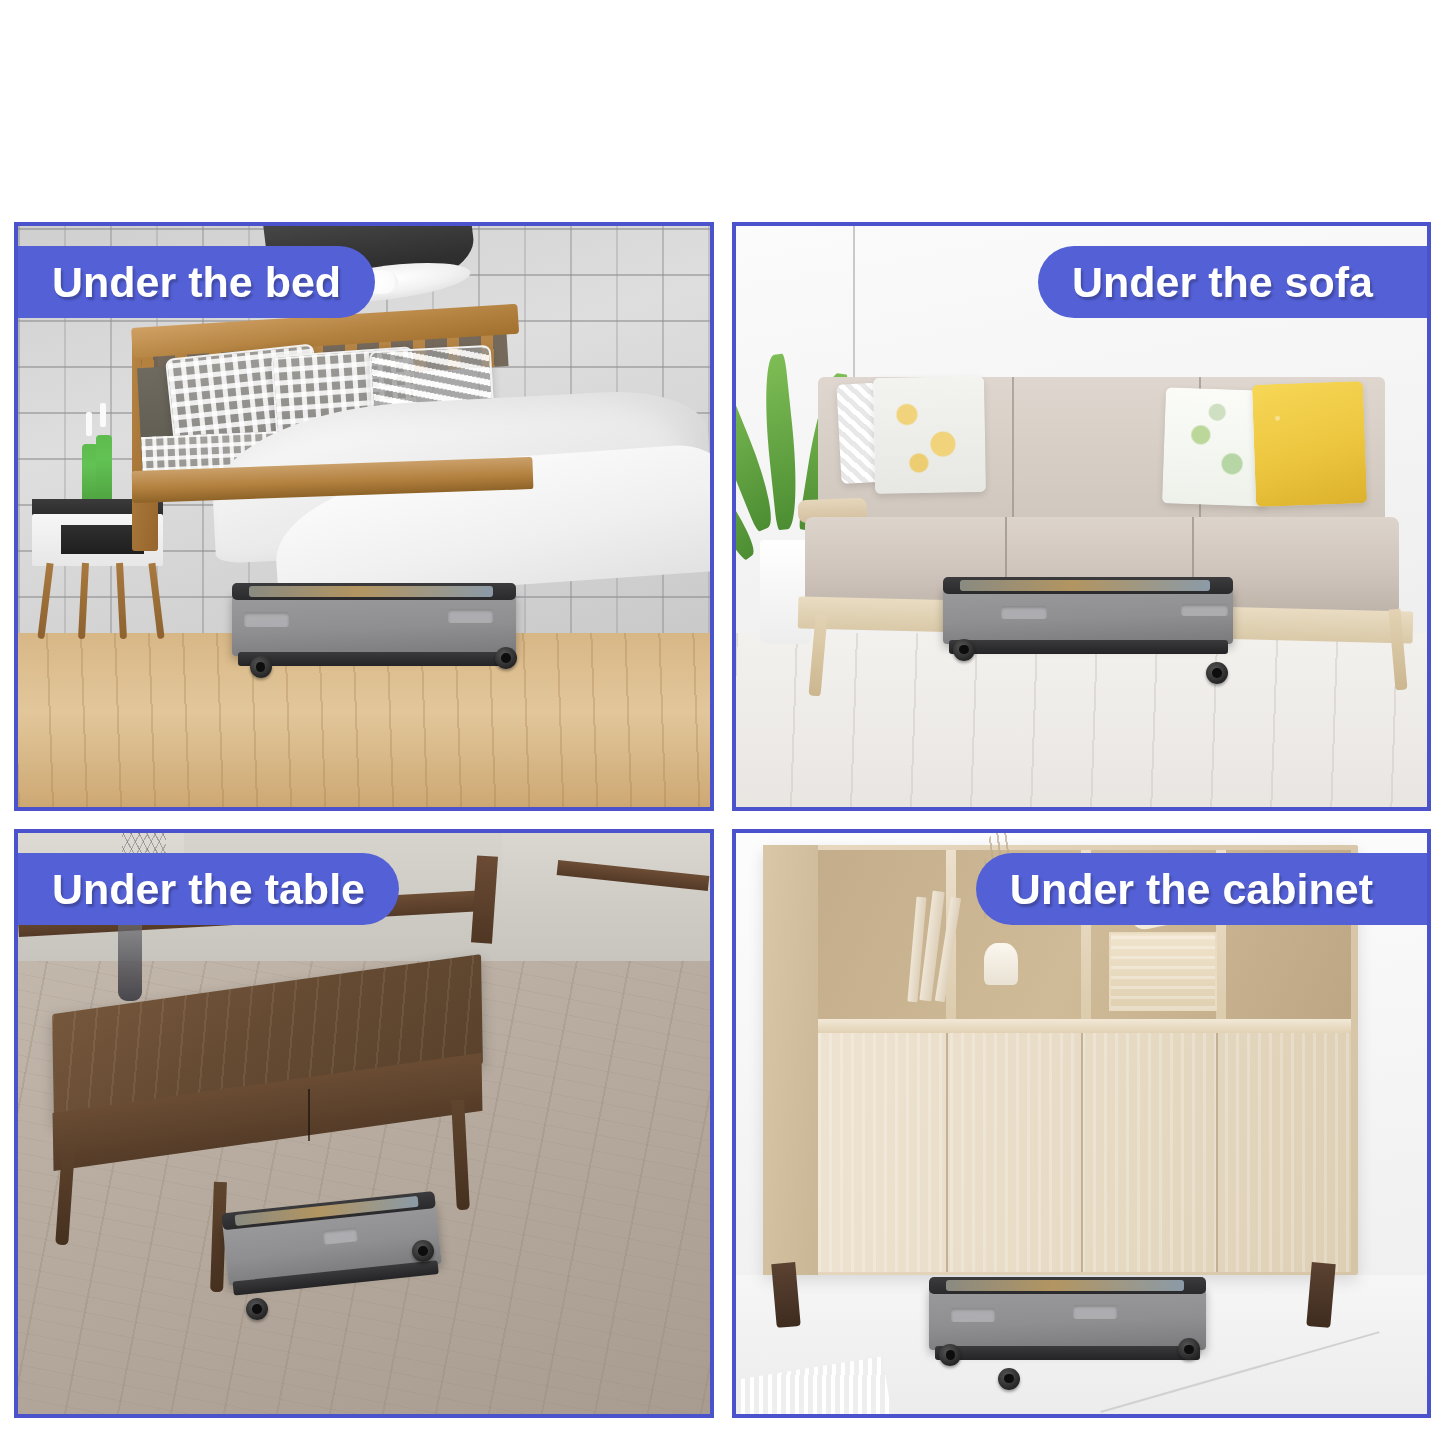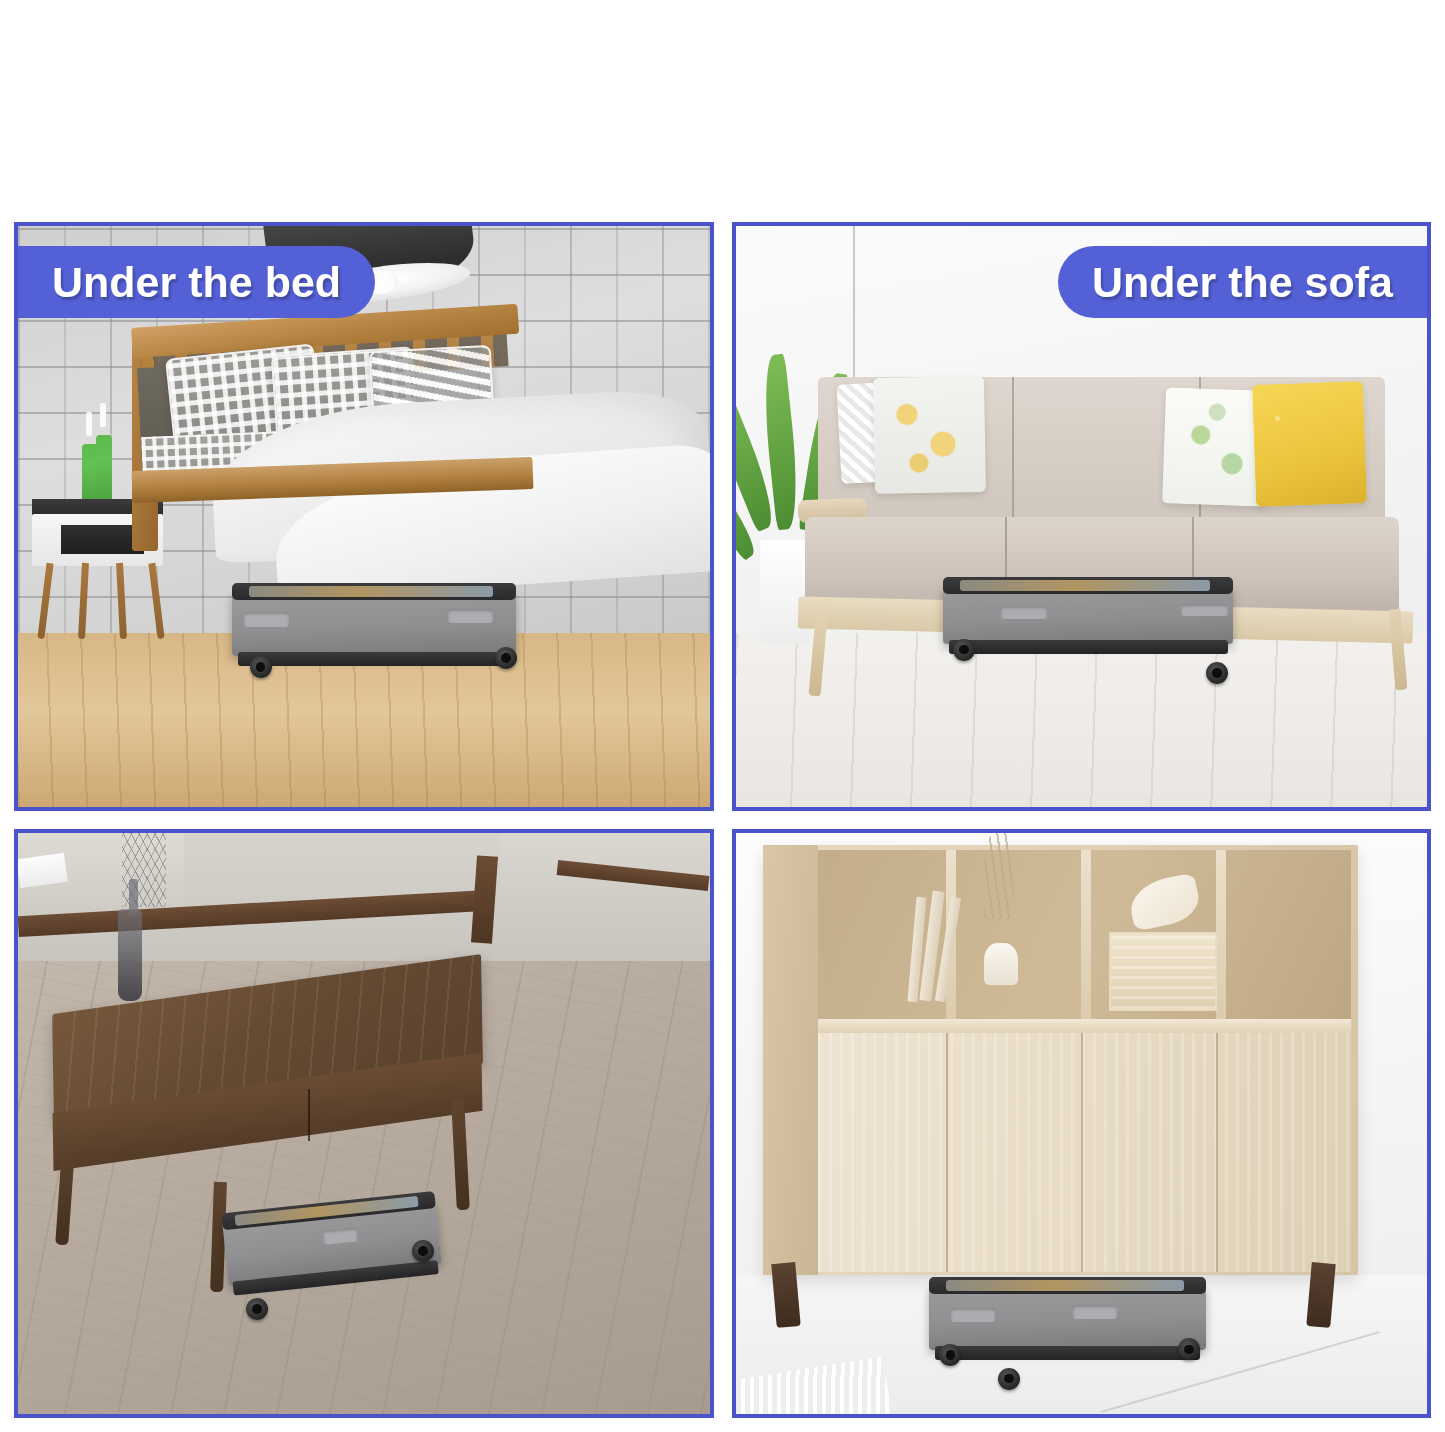--- a/index.html
+++ b/index.html
@@ -83,21 +83,21 @@
     text-shadow: 2px 3px 2px rgba(35,35,70,0.35);
     height: 72px;
   }
   .pill.left {
     left: -4px;
     padding: 0 34px 0 38px;
     border-radius: 0 40px 40px 0;
   }
   .pill.right {
     right: -4px;
-    padding: 0 38px 0 34px;
+    padding: 0 58px 0 34px;
     border-radius: 40px 0 0 40px;
     align-items: center;
   }
   .pill-top { top: 20px; }
 
   
   .bed-wall {
     position: absolute; left:0; top:0; right:0; height: 72%;
     background:
       repeating-linear-gradient(0deg, rgba(140,140,142,0.55) 0 2px, rgba(0,0,0,0) 2px 46px),
@@ -697,20 +697,23 @@
         <div class="storage-box" style="left:30%; top:65%; width:31%; height:11%; transform: rotate(-6deg);">
           <div class="storage-lid"></div>
           <div class="storage-window"></div>
           <div class="storage-handle" style="left:46%; top:30%;"></div>
           <div class="box-base"></div>
         </div>
         <div class="wheel" style="left:33%; top:80%;"></div>
         <div class="wheel" style="left:57%; top:70%;"></div>
       </div>
 
+      <div class="pill left pill-top">
+        <span>Under the table</span>
+      </div>
     </div>
 
     <div class="panel">
       <div class="scene">
         <div class="cab-wall"></div>
         <div class="cab-floor"></div>
         <div class="cab-floor-line"></div>
 
         <div class="cab-body"></div>
         <div class="cab-shelf-back"></div>
@@ -741,16 +744,19 @@
           <div class="storage-window"></div>
           <div class="storage-handle" style="left:8%; top:34%;"></div>
           <div class="storage-handle" style="left:52%; top:30%;"></div>
           <div class="box-base"></div>
         </div>
         <div class="wheel" style="left:29.5%; top:88%;"></div>
         <div class="wheel" style="left:38%; top:92%;"></div>
         <div class="wheel" style="left:64%; top:87%;"></div>
       </div>
 
+      <div class="pill right pill-top">
+        <span>Under the cabinet</span>
+      </div>
     </div>
 
   </div>
 </div>
 
 </body></html>

